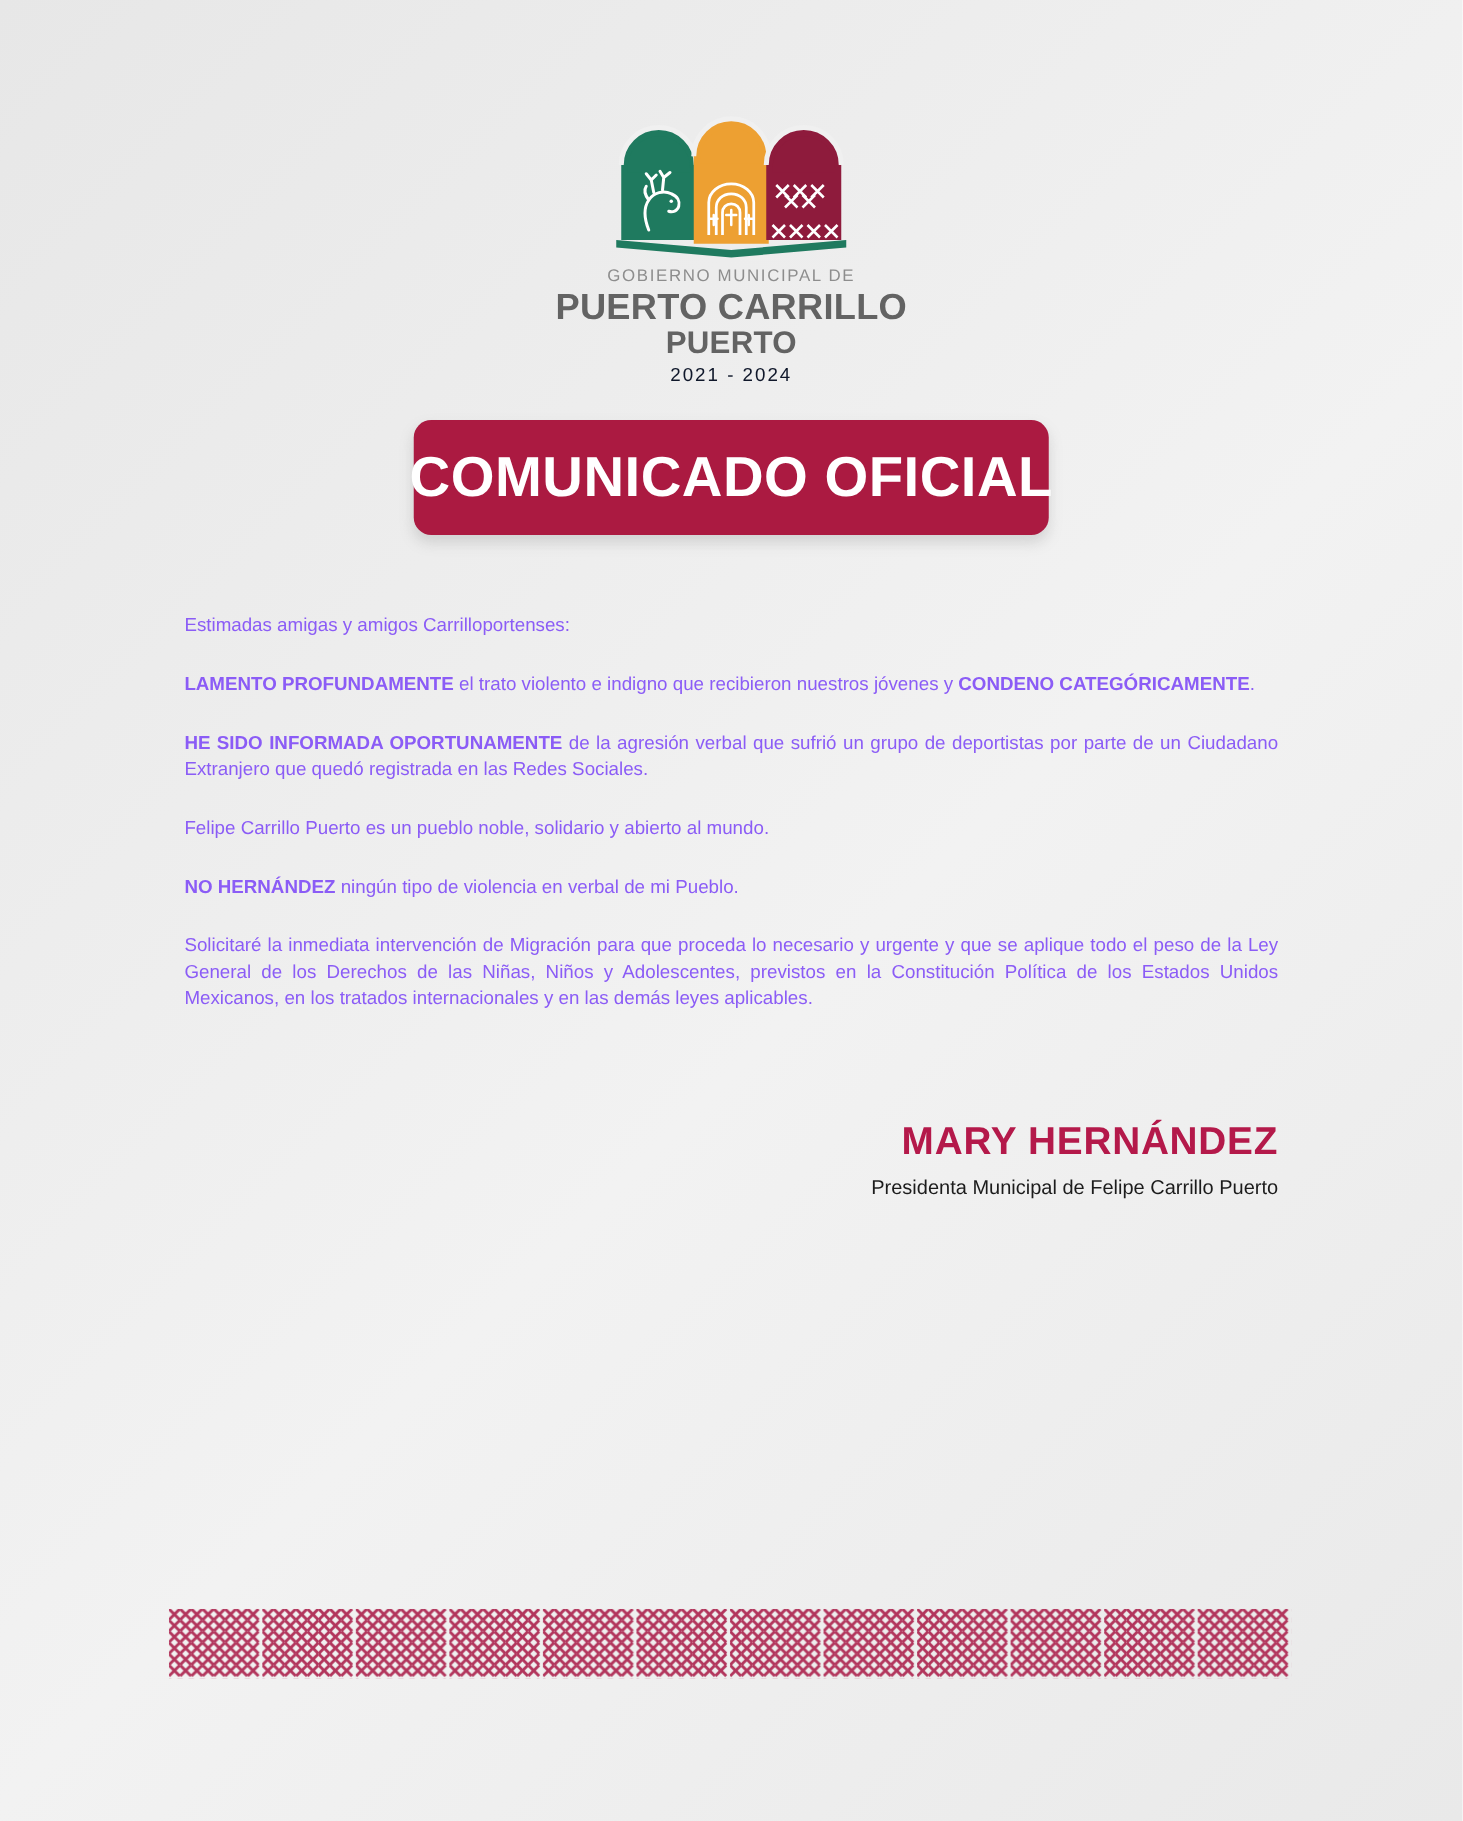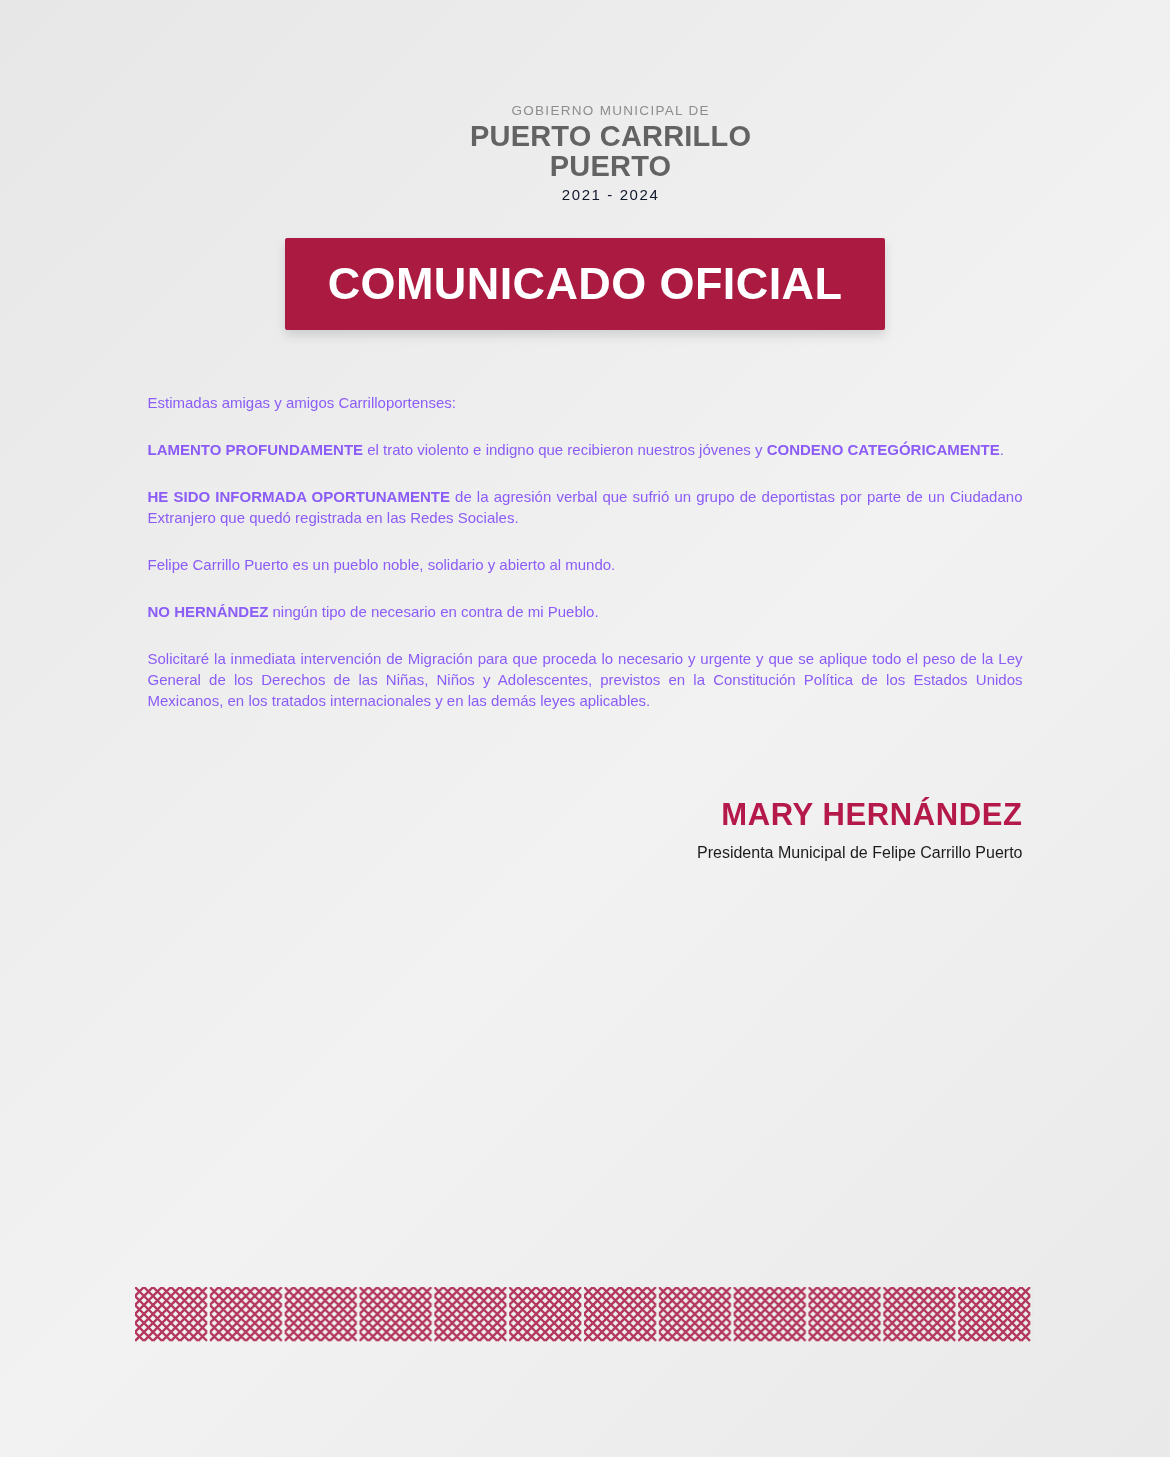--- a/index.html
+++ b/index.html
@@ -22,21 +22,21 @@
     display: flex;
     flex-direction: column;
     align-items: center;
   }
 
   
   .logo-block {
     margin-top: 92px;
     width: 230px;
     display: flex;
-    flex-direction: row;
+    flex-direction: column;
     align-items: center;
   }
   .logo-mark {
     width: 200px;
     height: 118px;
     display: block;
   }
   .logo-text {
     margin-top: 4px;
     text-align: center;
@@ -53,43 +53,43 @@
   .logo-line-2 {
     font-size: 29px;
     letter-spacing: 0.2px;
     color: #636363;
     font-weight: bold;
     display: block;
     margin-top: 4px;
     white-space: nowrap;
   }
   .logo-line-3 {
-    font-size: 29px;
+    font-size: 25px;
     letter-spacing: 0.2px;
     color: #636363;
     font-weight: bold;
     display: block;
     margin-top: 1px;
   }
   .logo-line-4 {
     font-size: 15px;
     letter-spacing: 1.6px;
     color: #0f172a;
     font-weight: 500;
     display: block;
     margin-top: 6px;
   }
 
   
   .banner {
     margin-top: 28px;
-    width: 600px;
+    width: 508px;
     height: 92px;
     background: #ab1a41;
-    border-radius: 2px;
+    border-radius: 14px;
     display: flex;
     align-items: center;
     justify-content: center;
     box-shadow: 0 6px 10px rgba(130,130,130,0.26);
   }
   .banner-title {
     color: #ffffff;
     font-size: 45px;
     font-weight: bold;
     letter-spacing: 0.4px;
@@ -212,21 +212,21 @@
 
   <div class="banner">
     <span class="banner-title">COMUNICADO OFICIAL</span>
   </div>
 
   <div class="body-block">
     <p class="para"><span>Estimadas amigas y amigos Carrilloportenses:</span></p>
     <p class="para"><b>LAMENTO PROFUNDAMENTE</b><span> el trato violento e indigno que recibieron nuestros jóvenes y </span><b>CONDENO CATEGÓRICAMENTE</b><span>.</span></p>
     <p class="para"><b>HE SIDO INFORMADA OPORTUNAMENTE</b><span> de la agresión verbal que sufrió un grupo de deportistas por parte de un Ciudadano Extranjero que quedó registrada en las Redes Sociales.</span></p>
     <p class="para"><span>Felipe Carrillo Puerto es un pueblo noble, solidario y abierto al mundo.</span></p>
-    <p class="para"><b>NO HERNÁNDEZ</b><span> ningún tipo de necesario en contra de mi Pueblo.</span></p>
+    <p class="para"><b>NO HERNÁNDEZ</b><span> ningún tipo de violencia en verbal de mi Pueblo.</span></p>
     <p class="para"><span>Solicitaré la inmediata intervención de Migración para que proceda lo necesario y urgente y que se aplique todo el peso de la Ley General de los Derechos de las Niñas, Niños y Adolescentes, previstos en la Constitución Política de los Estados Unidos Mexicanos, en los tratados internacionales y en las demás leyes aplicables.</span></p>
   </div>
 
   <div class="sign-block">
     <span class="sign-name">MARY HERNÁNDEZ</span>
     <span class="sign-role">Presidenta Municipal de Felipe Carrillo Puerto</span>
   </div>
 
 </div>
 

